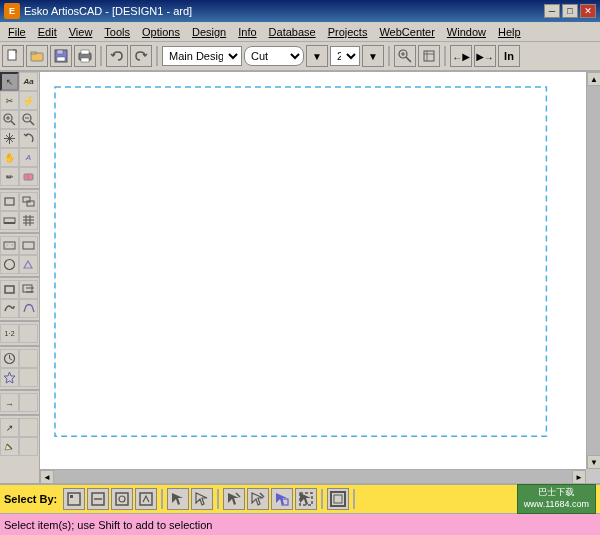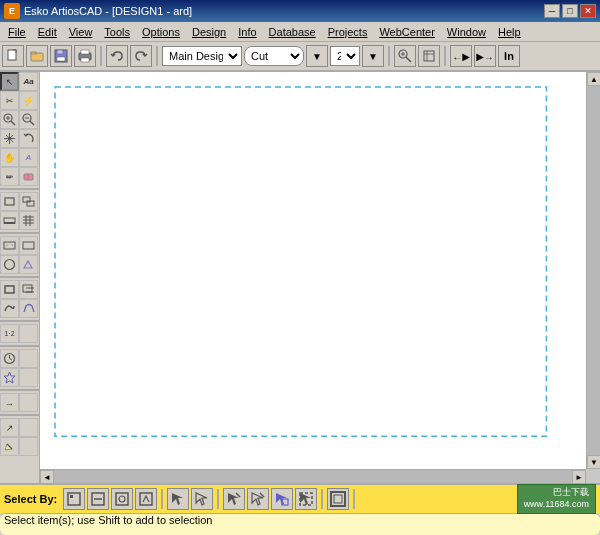--- a/index.html
+++ b/index.html
@@ -235,28 +235,27 @@
     }
     .bottom-separator {
       width: 2px;
       height: 20px;
       background: #aaa;
       margin: 0 2px;
     }
 
     
     #status-bar {
-      background: #fef9c3;
+      background: #f9a8d4;
       height: 22px;
       border-top: 1px solid #aaa;
       display: flex;
-      align-items: flex-start;
+      align-items: center;
       padding: 0 4px;
       font-size: 11px;
-      border-radius: 6px;
     }
     #status-text {
       flex: 1;
     }
 
     
     .icon-svg { width: 14px; height: 14px; }
   </style>
 </head>
 <body>
@@ -646,21 +645,21 @@
   <div class="bottom-separator"></div>
   <div class="bottom-btn">
     <svg width="16" height="16" viewBox="0 0 16 16">
         <rect x="1" y="1" width="14" height="14" fill="none" stroke="#555" stroke-width="2"></rect>
         <rect x="4" y="4" width="8" height="8" fill="none" stroke="#555" stroke-width="1"></rect>
       </svg>
   </div>
   <div class="bottom-separator"></div>
 
   <div style="margin-left:auto;display:flex;align-items:center;gap:4px;">
-    <div style="background:#4a8c4a;border:1px solid #2a6c2a;padding:2px 6px;font-size:9px;color:white;line-height:1.3;text-align:right;">
+    <div style="background:#4a8c4a;border:1px solid #2a6c2a;padding:2px 6px;font-size:9px;color:white;line-height:1.3;text-align:center;">
       <div>巴士下载</div>
       <div>www.11684.com</div>
     </div>
   </div>
 </div>
 
 <div id="status-bar">
   <span id="status-text">Select item(s); use Shift to add to selection</span>
 </div>
 

